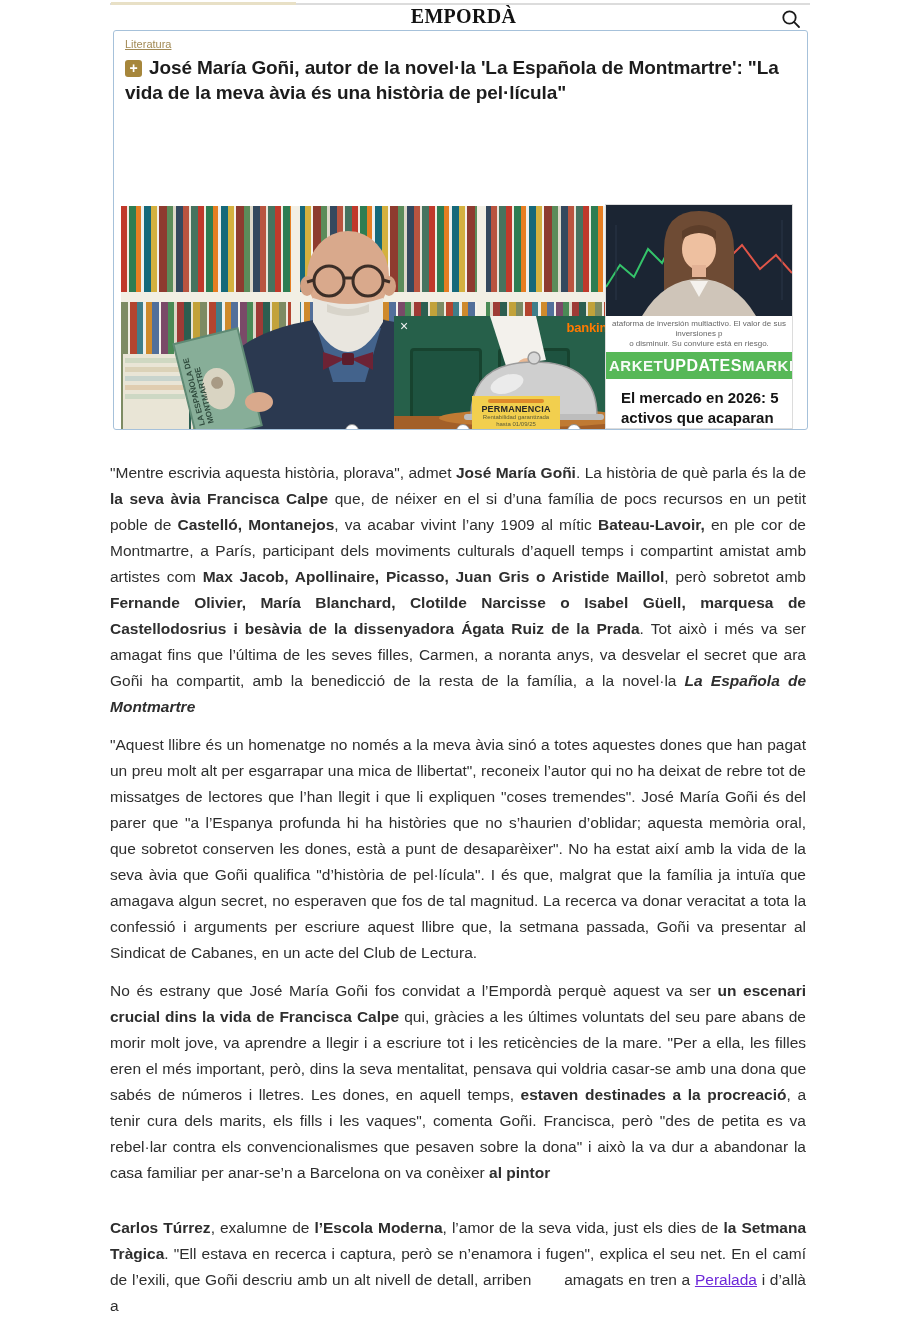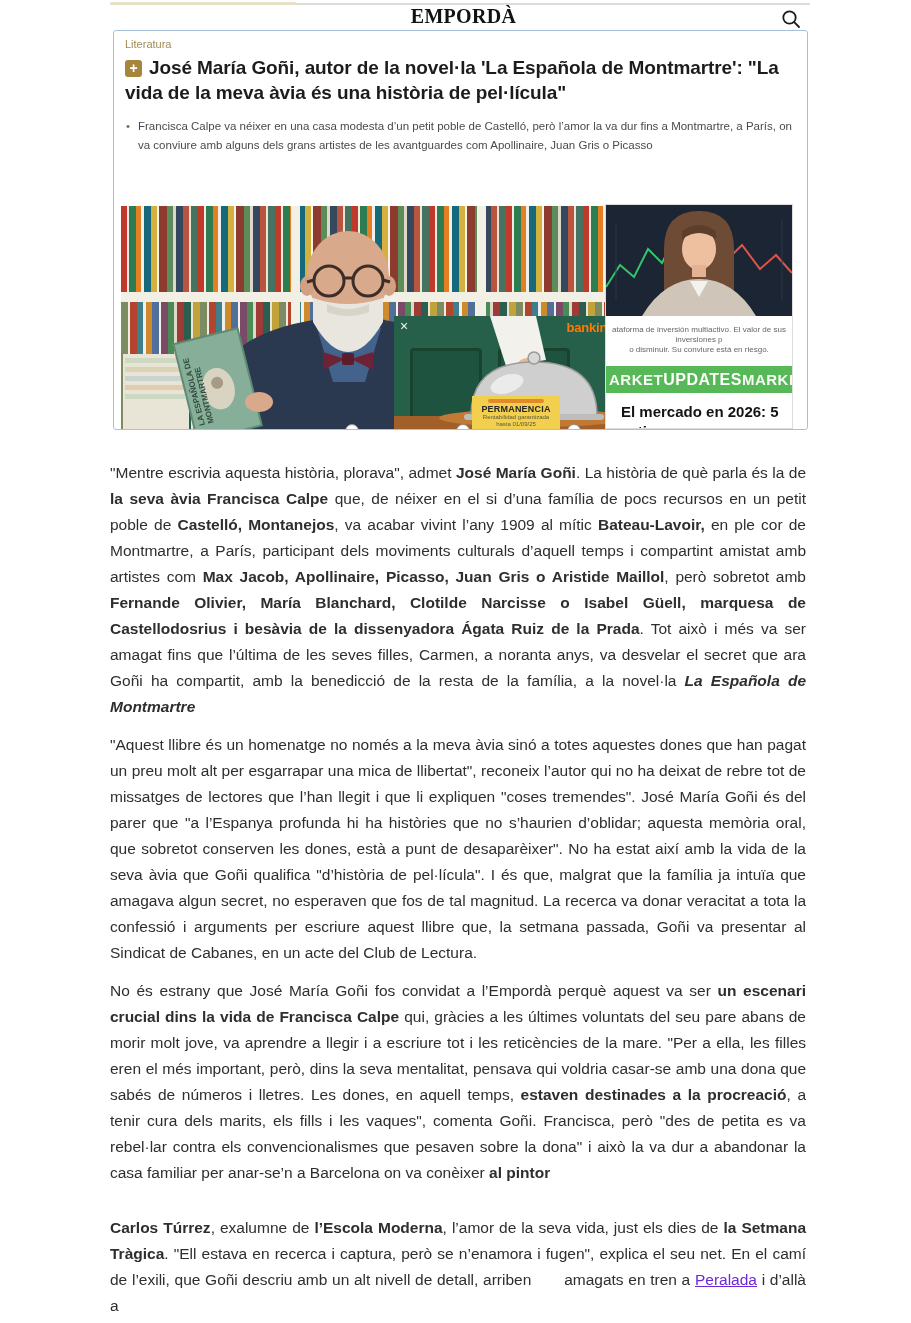--- a/index.html
+++ b/index.html
@@ -11,21 +11,21 @@
   .topline { position:absolute; left:110px; top:3px; width:700px; height:2px; background:#dcdcdc; }
   .topline-accent { position:absolute; left:111px; top:2px; width:185px; height:3px; background:#e8e0c6; }
   .brand { position:absolute; left:8px; top:5px; width:911px; text-align:center;
            font-family:"Liberation Serif", serif; font-weight:700; font-size:20px;
            letter-spacing:0.3px; color:#121212; }
   .search-btn { position:absolute; left:779px; top:8px; width:24px; height:24px; background:none; border:none; padding:0; cursor:pointer; }
 
   
   .card { position:absolute; left:113px; top:30px; width:695px; height:400px;
           border:1px solid #a6c1da; border-radius:3px; background:#fff; overflow:hidden; }
-  .category { position:absolute; left:11px; top:7px; font-size:11px; color:#a28a55; }
+  .category { position:absolute; left:11px; top:7px; font-size:11px; color:#a28a55;text-decoration:underline; }
   .title { position:absolute; left:11px; top:24px; width:676px; font-size:19px; font-weight:700;
            line-height:25px; color:#1c1c1c; letter-spacing:-0.1px; }
   .plus-badge { display:inline-block; width:17px; height:17px; background:#a6863b; border-radius:3px;
                 color:#fff; font-size:14px; font-weight:700; line-height:16px; text-align:center;
                 margin-right:7px; vertical-align:1px; }
   .bullets { position:absolute; left:11px; top:86px; width:674px; margin:0; padding:0; list-style:none; }
   .bullets li { position:relative; padding-left:13px; font-size:11.5px; line-height:19px;
                 color:#4a4a4a; margin-bottom:9px; }
   .bullets li::before { content:"•"; position:absolute; left:1px; top:0; color:#7c6c48; }
 
@@ -47,22 +47,22 @@
   .ad-scene { position:absolute; left:0; top:0; }
   .ad-label { position:absolute; left:78px; top:80px; width:88px; height:33px; background:#f2cf4e; text-align:center; overflow:hidden; }
   .ad-label .smudge { width:56px; height:4px; background:#e08a28; margin:3px auto 1px; border-radius:2px; }
   .ad-label .label-main { font-size:9px; font-weight:700; color:#262626; letter-spacing:0.2px; }
   .ad-label .label-sub { font-size:6px; color:#5a5a36; line-height:7px; }
 
   
   .side-ad { position:absolute; left:491px; top:173px; width:188px; height:225px; background:#fff;
              border:1px solid #dcdcdc; overflow:hidden; cursor:pointer; }
   .side-photo { position:relative; width:186px; height:111px; background:#1b2533; overflow:hidden; }
-  .side-disclaimer { padding-top:9px; font-size:8px; line-height:10px; color:#666; text-align:center; }
-  .side-banner { margin-top:11px; height:27px; background:#57b858; color:#fff; display:flex;
+  .side-disclaimer { padding-top:3px; font-size:8px; line-height:10px; color:#666; text-align:center; }
+  .side-banner { margin-top:3px; height:27px; background:#57b858; color:#fff; display:flex;
                  align-items:center; justify-content:space-between; padding:0 3px;
                  font-weight:700; font-size:15px; white-space:nowrap; overflow:hidden; }
   .side-banner .b-strong { font-weight:800; font-size:16px; letter-spacing:0.5px; }
   .side-banner .b-light { opacity:0.95; letter-spacing:0.5px; }
   .side-headline { padding:9px 10px 0 15px; font-size:15px; font-weight:700; line-height:20px; color:#141414; }
 
   
   .share-peek { position:absolute; bottom:-9px; width:14px; height:14px; border:1.5px solid #8f8f8f;
                 border-radius:50%; background:#fff; padding:0; cursor:pointer; }
 
@@ -90,21 +90,20 @@
       </svg>
     </span>
   </button>
 
   <div class="card">
     <div class="category">Literatura</div>
 
     <div class="title"><span class="plus-badge">+</span><span>José María Goñi, autor de la novel·la 'La Española de Montmartre': "La vida de la meva àvia és una història de pel·lícula"</span></div>
 
     <ul class="bullets">
-      <li>Francisca Calpe va néixer en una casa modesta d’un petit poble de Castelló, però l’amor la va dur fins a Montmartre, a París, on va conviure amb alguns dels grans artistes de les avantguardes com Apollinaire, Juan Gris o Picasso</li>
     </ul>
 
     <div class="main-photo">
       <div class="shelf-top"></div>
       <div class="shelf-board"></div>
       <div class="shelf-bottom"></div>
       <div class="shelf-divider" style="left:170px;"></div>
       <div class="shelf-divider" style="left:356px;"></div>
 
       <svg class="man-svg" width="515" height="223" viewBox="0 0 515 223">

